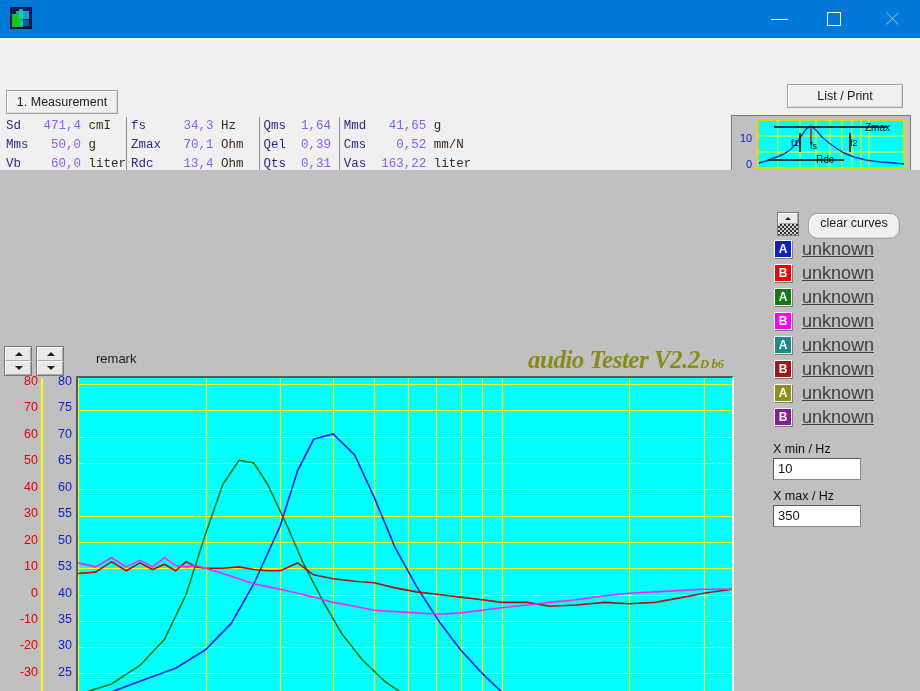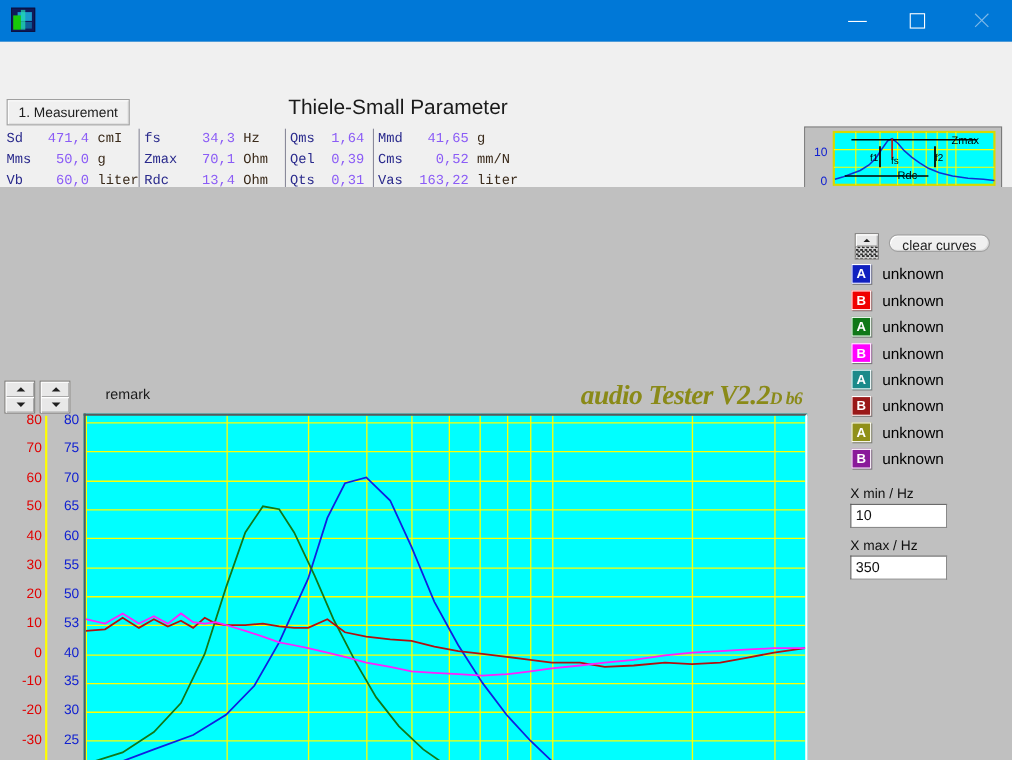--- a/index.html
+++ b/index.html
@@ -125,21 +125,21 @@
     font-size:13px;color:#1a1a1a;
   }
   #logo{
     position:absolute;left:528px;top:176px;
     font-family:"Liberation Serif",serif;
     font-style:italic;font-weight:bold;
     font-size:25px;color:#8a8a18;
     letter-spacing:-0.5px;
     white-space:nowrap;
   }
-  #logo .sub{font-size:16px;font-weight:bold;}
+  #logo .sub{font-size:13px;font-weight:bold;}
 
   
   #axisRed{
     position:absolute;left:6px;top:205px;width:34px;height:440px;
   }
   #axisBlue{
     position:absolute;left:44px;top:205px;width:30px;height:440px;
   }
   .tick{
     position:absolute;right:2px;font-size:12.5px;font-family:"Liberation Sans",sans-serif;
@@ -176,36 +176,36 @@
   #curvespin .tophalf .ar{
     position:absolute;left:7px;top:4px;width:0;height:0;
     border-left:3px solid transparent;border-right:3px solid transparent;
     border-bottom:3px solid #202020;
   }
   #curvespin .bothalf{
     position:absolute;left:0;top:11px;width:20px;height:11px;
     background:repeating-conic-gradient(#303030 0% 25%, #d8d8d8 0% 50%) 0 0/4px 4px;
     box-sizing:border-box;
   }
-  #clearbtn{left:48px;top:43px;width:92px;height:16px;line-height:19px;font-size:12.5px;border-radius:10px;}
+  #clearbtn{left:48px;top:43px;width:92px;height:26px;line-height:19px;font-size:12.5px;border-radius:10px;}
 
   .legrow{position:absolute;left:14px;height:24px;}
   .swatch{
     position:absolute;left:0;top:0;width:18px;height:18px;
     border:1px solid #ffffff;
     box-shadow: 1px 1px 0 #7a7a7a;
     box-sizing:border-box;
     color:#ffffff;
     font-size:12px;font-weight:bold;
     text-align:center;line-height:16px;
     font-family:"Liberation Sans",sans-serif;
   }
   .leglabel{
     position:absolute;left:28px;top:0px;
-    font-size:14px;color:#000000;line-height:18px;
+    font-size:18px;color:#404040;line-height:18px;text-decoration:underline;
   }
   .fieldlabel{
     position:absolute;left:13px;font-size:12.5px;color:#101010;
   }
   .textbox{
     position:absolute;left:13px;width:88px;height:22px;
     background:#ffffff;border:1px solid #8a8a8a;
     border-top-color:#5a5a5a;border-left-color:#5a5a5a;
     box-sizing:border-box;
     font-size:13px;color:#101010;
@@ -231,21 +231,21 @@
     </div>
   <div class="wbtn" id="btn-close">
       <div class="x1"></div>
       <div class="x2"></div>
     </div>
 </div>
 
 <div id="upper">
 
   <div class="winbtn" id="tab1">1. Measurement</div>
-  <div id="ts-title">Thiele-Small Parameter</div>
+  <div class="winbtn" id="listprint">List / Print</div>
 
   <div id="params"><div class="pcol"><div class="prow"><span class="pname">Sd&nbsp;&nbsp;</span><span class="pval">&nbsp;471,4&nbsp;</span><span class="punit">cmI&nbsp;&nbsp;</span></div><div class="prow"><span class="pname">Mms&nbsp;</span><span class="pval">&nbsp;&nbsp;50,0&nbsp;</span><span class="punit">g&nbsp;&nbsp;&nbsp;&nbsp;</span></div><div class="prow"><span class="pname">Vb&nbsp;&nbsp;</span><span class="pval">&nbsp;&nbsp;60,0&nbsp;</span><span class="punit">liter</span></div></div><div class="pcol"><div class="prow"><span class="pname">fs&nbsp;&nbsp;&nbsp;</span><span class="pval">&nbsp;&nbsp;34,3&nbsp;</span><span class="punit">Hz&nbsp;&nbsp;&nbsp;</span></div><div class="prow"><span class="pname">Zmax&nbsp;</span><span class="pval">&nbsp;&nbsp;70,1&nbsp;</span><span class="punit">Ohm&nbsp;&nbsp;</span></div><div class="prow"><span class="pname">Rdc&nbsp;&nbsp;</span><span class="pval">&nbsp;&nbsp;13,4&nbsp;</span><span class="punit">Ohm&nbsp;&nbsp;</span></div></div><div class="pcol"><div class="prow"><span class="pname">Qms&nbsp;</span><span class="pval">&nbsp;1,64&nbsp;</span><span class="punit"></span></div><div class="prow"><span class="pname">Qel&nbsp;</span><span class="pval">&nbsp;0,39&nbsp;</span><span class="punit"></span></div><div class="prow"><span class="pname">Qts&nbsp;</span><span class="pval">&nbsp;0,31&nbsp;</span><span class="punit"></span></div></div><div class="pcol"><div class="prow"><span class="pname">Mmd&nbsp;</span><span class="pval">&nbsp;&nbsp;41,65&nbsp;</span><span class="punit">g&nbsp;&nbsp;&nbsp;&nbsp;</span></div><div class="prow"><span class="pname">Cms&nbsp;</span><span class="pval">&nbsp;&nbsp;&nbsp;0,52&nbsp;</span><span class="punit">mm/N&nbsp;</span></div><div class="prow"><span class="pname">Vas&nbsp;</span><span class="pval">&nbsp;163,22&nbsp;</span><span class="punit">liter</span></div></div></div>
   <div id="dash">-</div>
 
   <div id="minichart">
     <svg width="178" height="70" viewBox="0 0 178 70">
       <rect x="0" y="0" width="178" height="70" fill="#c0c0c0"></rect>
       <rect x="26" y="4" width="146" height="48" fill="#00ffff" stroke="#d8d800" stroke-width="2"></rect>
       <g stroke="#ffff00" stroke-width="1">
         <line x1="46" y1="4" x2="46" y2="52"></line>

